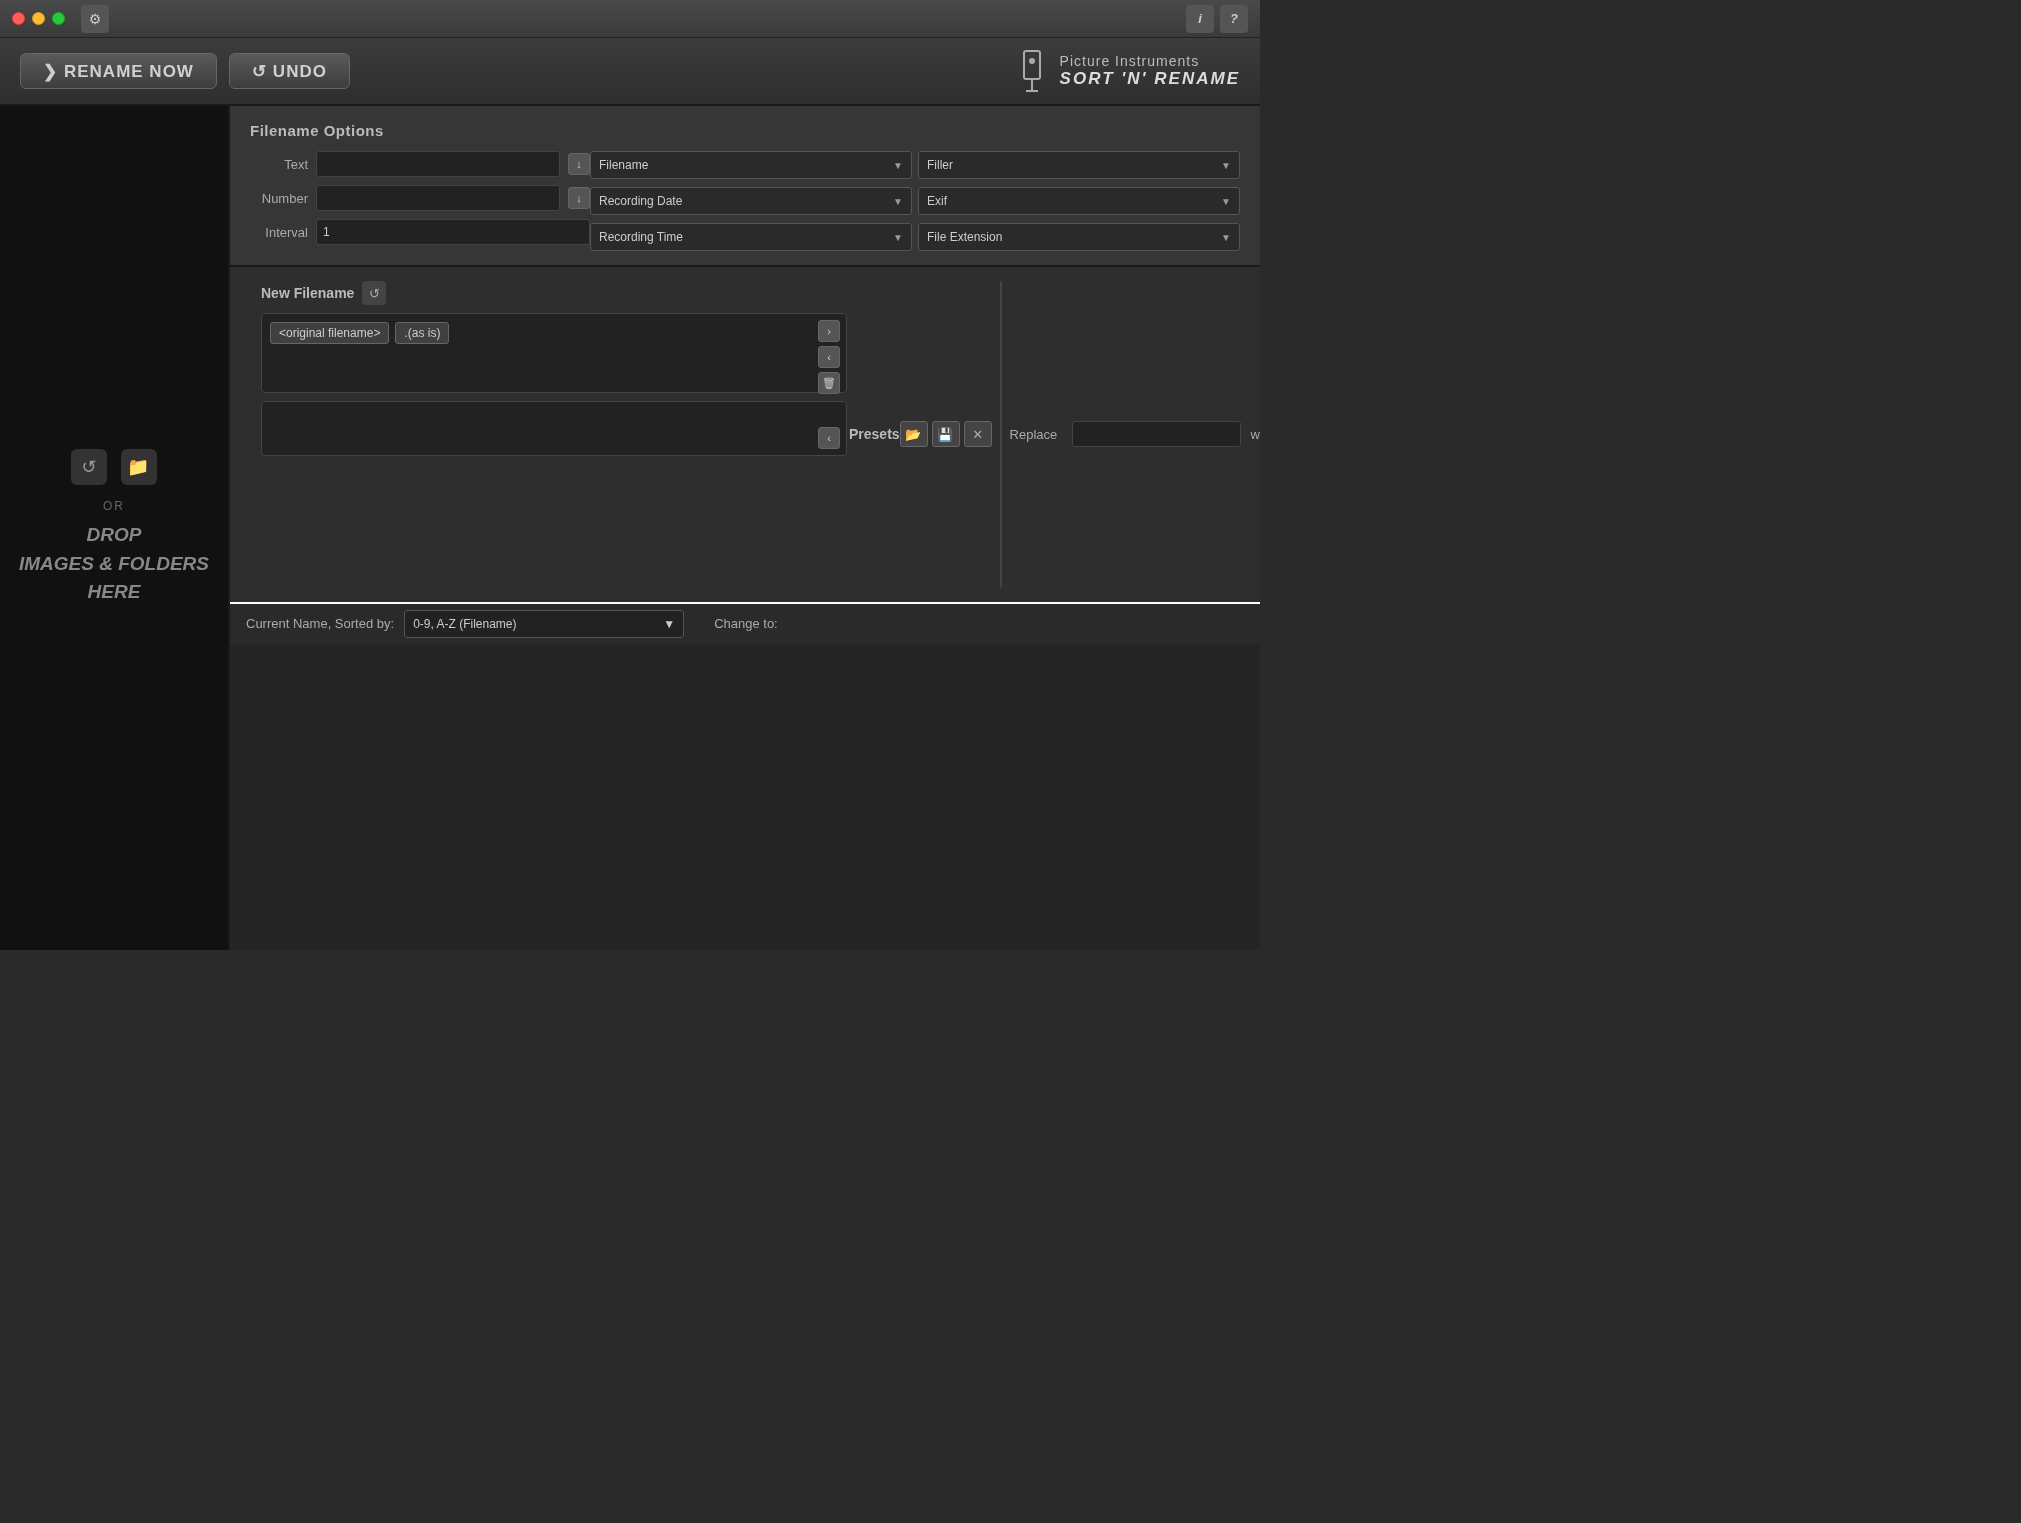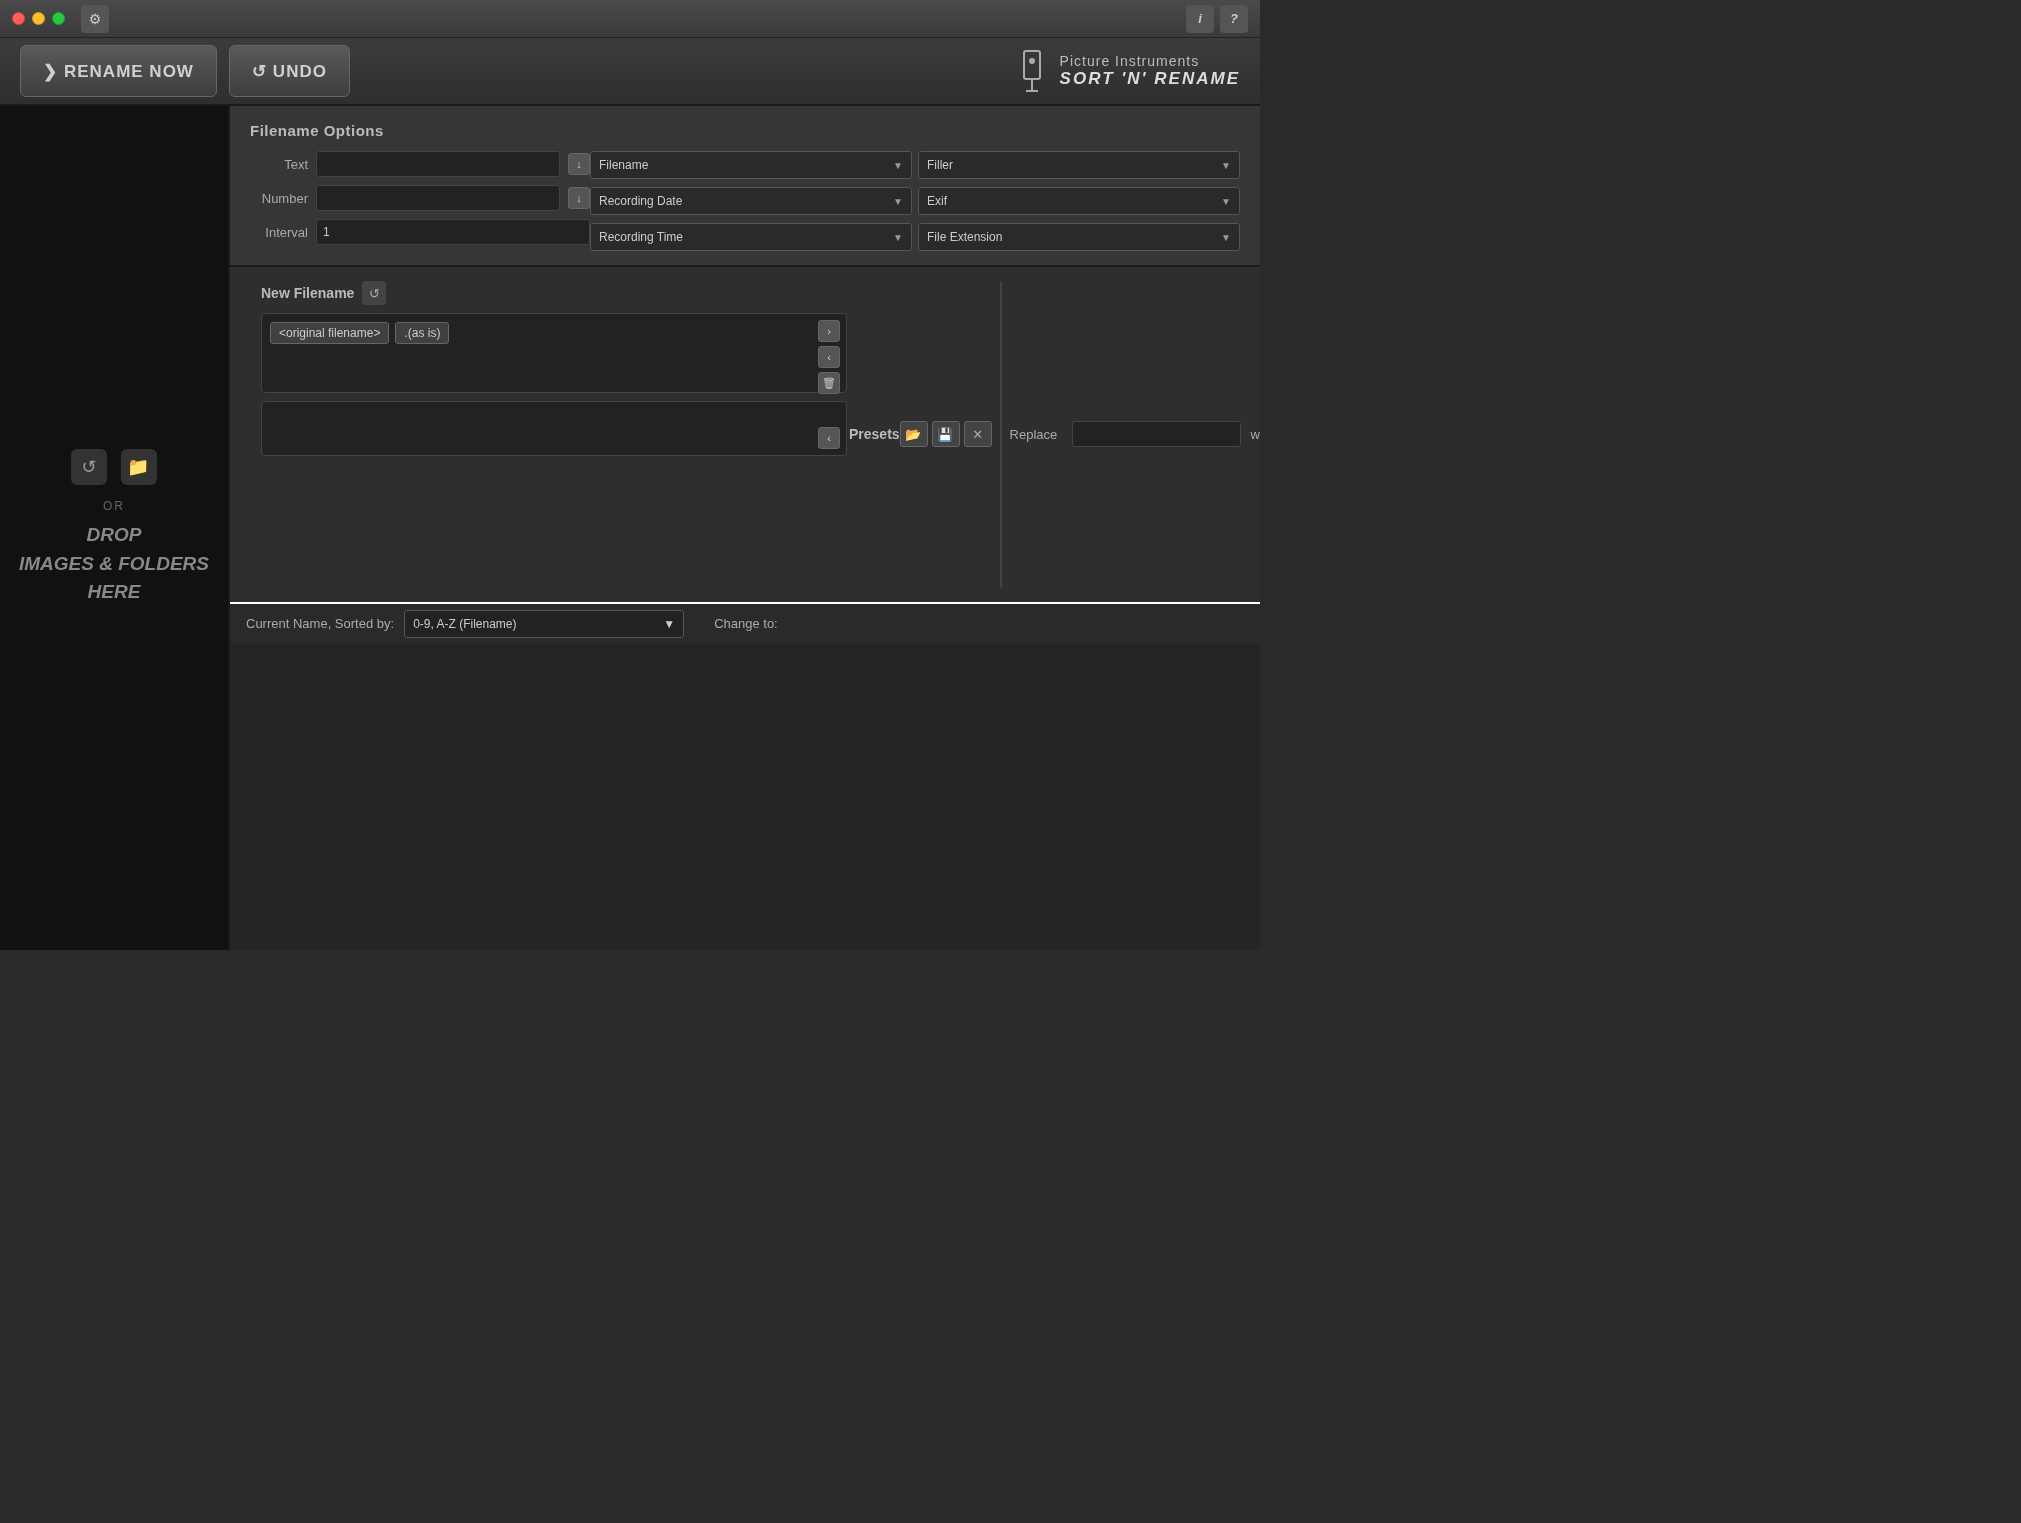--- a/index.html
+++ b/index.html
@@ -76,21 +76,21 @@
       height: 68px;
       background: linear-gradient(to bottom, #3c3c3c, #2e2e2e);
       display: flex;
       align-items: center;
       padding: 0 20px;
       gap: 12px;
       border-bottom: 2px solid #1a1a1a;
     }
 
     .toolbar-btn {
-      height: 52px;
+      height: 36px;
       padding: 0 22px;
       background: linear-gradient(to bottom, #5a5a5a, #3d3d3d);
       border: 1px solid #666;
       border-radius: 6px;
       color: #d0d0d0;
       font-size: 17px;
       font-weight: bold;
       letter-spacing: 1px;
       cursor: pointer;
       display: flex;

